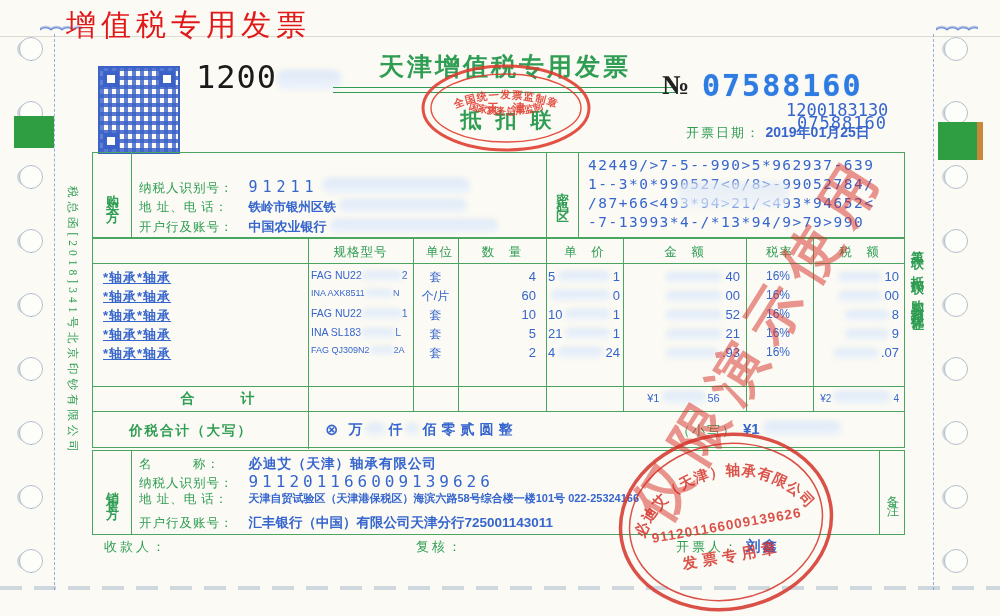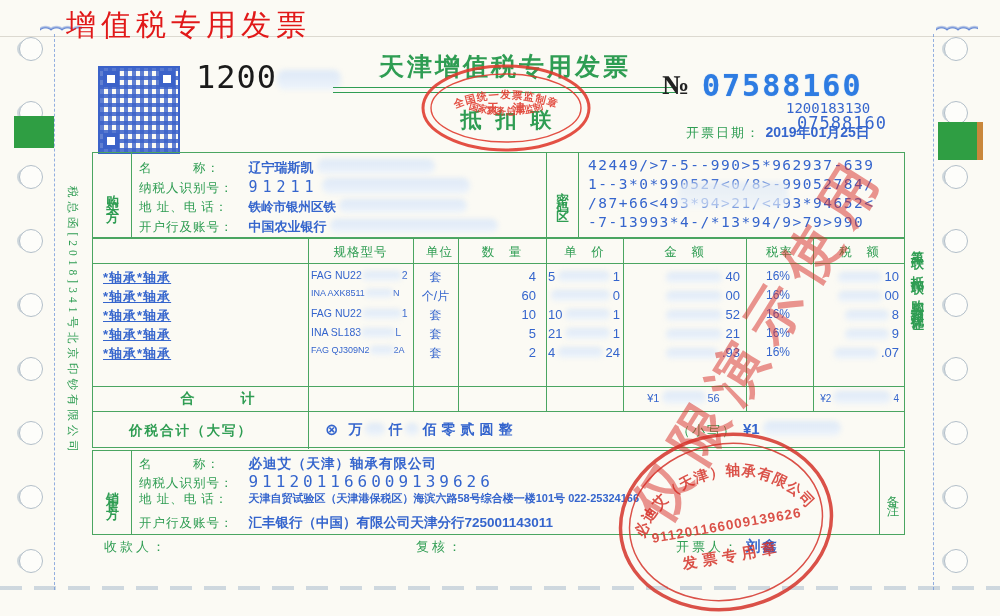--- a/index.html
+++ b/index.html
@@ -99,38 +99,33 @@
       <textPath href="#arcT" startOffset="50%" text-anchor="middle">全国统一发票监制章</textPath>
     </text>
     <text x="91" y="53" text-anchor="middle" font-size="13" fill="#e0392c" font-weight="bold">天　津</text>
     <text font-size="9.5" fill="#e0392c" font-weight="bold">
       <textPath href="#arcB" startOffset="50%" text-anchor="middle">国家税务总局监制</textPath>
     </text>
   </svg>
 
   <div class="abs serif" style="left:662px;top:70px;font-size:27px;font-weight:bold;color:#222">№</div>
   <div class="abs mono" style="left:702px;top:68px;font-size:30px;font-weight:bold;color:#2e7ce2;letter-spacing:2px;text-shadow:0 0 1px rgba(46,124,226,.6)">07588160</div>
-  <div class="abs mono b" style="left:786px;top:100px;font-size:14px">1200183130</div>
+  <div class="abs mono b" style="left:786px;top:100px;font-size:17px">1200183130</div>
   <div class="abs mono b" style="left:797px;top:113px;font-size:17px;letter-spacing:1px">07588160</div>
   <div class="abs" style="left:686px;top:123px;white-space:nowrap">
     <span class="g serif" style="font-size:13px;letter-spacing:2px">开票日期：</span>
     <span class="b" style="font-size:14px;font-weight:bold">2019年01月25日</span>
   </div>
 
   <div class="abs box" style="left:92px;top:152px;width:813px;height:86px">
     <div class="vl" style="left:38px"></div>
     <div class="vl" style="left:453px"></div>
     <div class="vl" style="left:485px"></div>
     <div class="vcell" style="left:0;width:38px">
       <span class="vtxt g serif" style="font-size:13px;letter-spacing:7px;font-weight:bold">购买方</span>
-    </div>
-    <div class="frow" style="top:6px">
-      <span class="lab g serif">名　　　称：</span>
-      <span class="b" style="font-size:13px;font-weight:bold">辽宁瑞斯凯</span>
-      <span class="blob" style="width:118px;height:15px"></span>
     </div>
     <div class="frow" style="top:25px">
       <span class="lab g serif">纳税人识别号：</span>
       <span class="b mono" style="font-size:15px;letter-spacing:5px">91211</span>
       <span class="blob" style="width:148px;height:16px"></span>
     </div>
     <div class="frow" style="top:65px">
       <span class="lab g serif">开户行及账号：</span>
       <span class="b" style="font-size:13px;font-weight:bold">中国农业银行</span>
       <span class="blob" style="width:168px;height:14px"></span>

